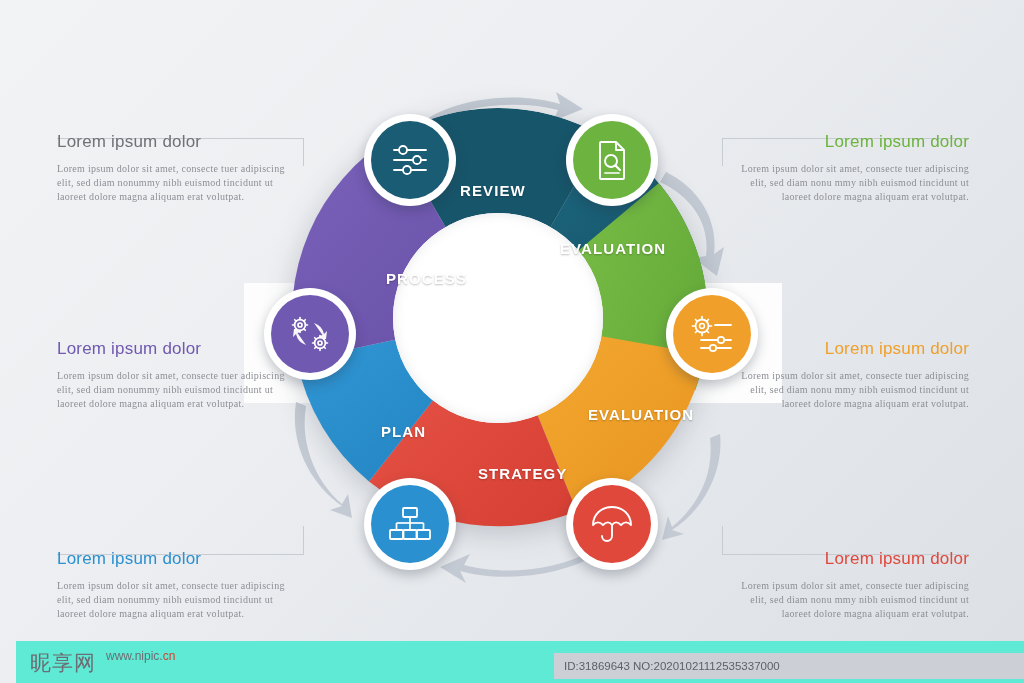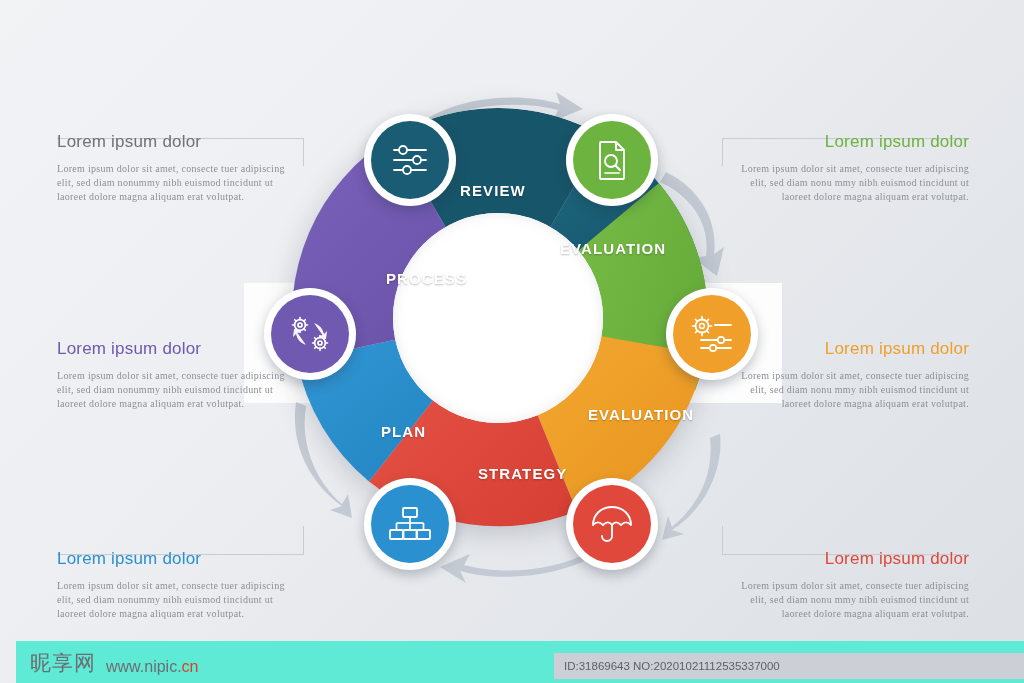--- a/index.html
+++ b/index.html
@@ -49,21 +49,21 @@
   .bubble svg{display:block;}
 
   
   .arrow{position:absolute;}
   .arrow svg{display:block;}
 
   
   .footer{position:absolute;left:16px;bottom:0;width:1024px;height:42px;background:#5eead4;}
   .logo-box{position:absolute;left:14px;bottom:6px;display:flex;align-items:flex-end;}
   .logo-cn{font-size:21px;color:#6b6e74;font-family:"DejaVu Sans",sans-serif;letter-spacing:1px;}
-  .logo-url{font-size:16px;color:#6b6e74;margin-left:10px;margin-bottom:1px;font-family:"Liberation Sans",sans-serif;}
+  .logo-url{font-size:12px;color:#6b6e74;margin-left:10px;margin-bottom:14px;font-family:"Liberation Sans",sans-serif;}
   .logo-url .cn{color:#d8412f;}
   .idbar{position:absolute;right:0;bottom:4px;width:486px;height:26px;background:#ccd0d6;
     display:flex;align-items:center;}
   .idbar span{font-size:11.5px;color:#5d6067;margin-left:10px;font-family:"Liberation Sans",sans-serif;}
 </style>
 </head>
 <body>
 
 <div class="stage">
 

